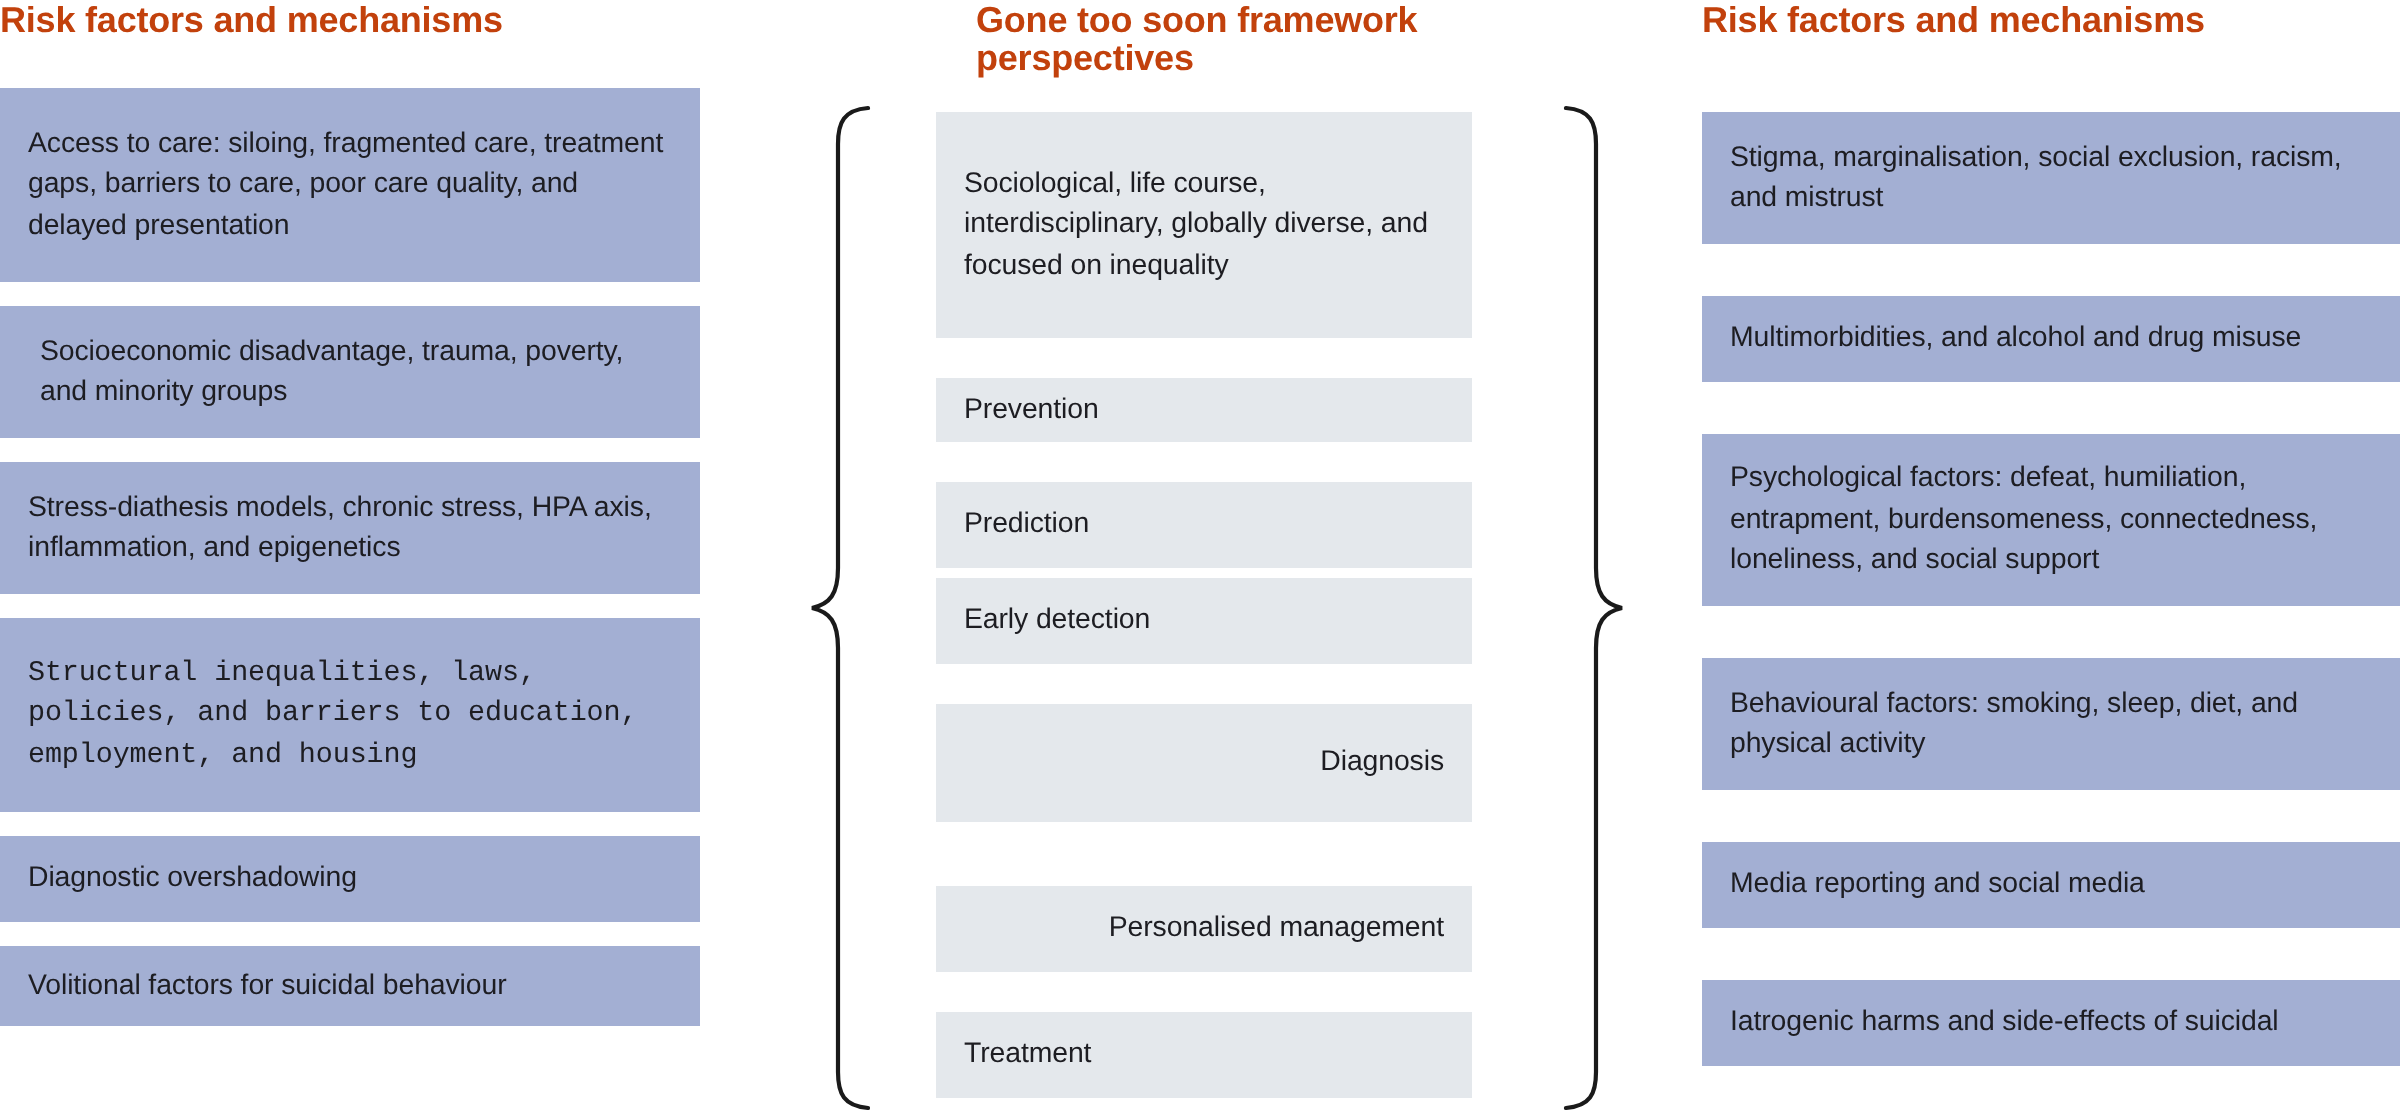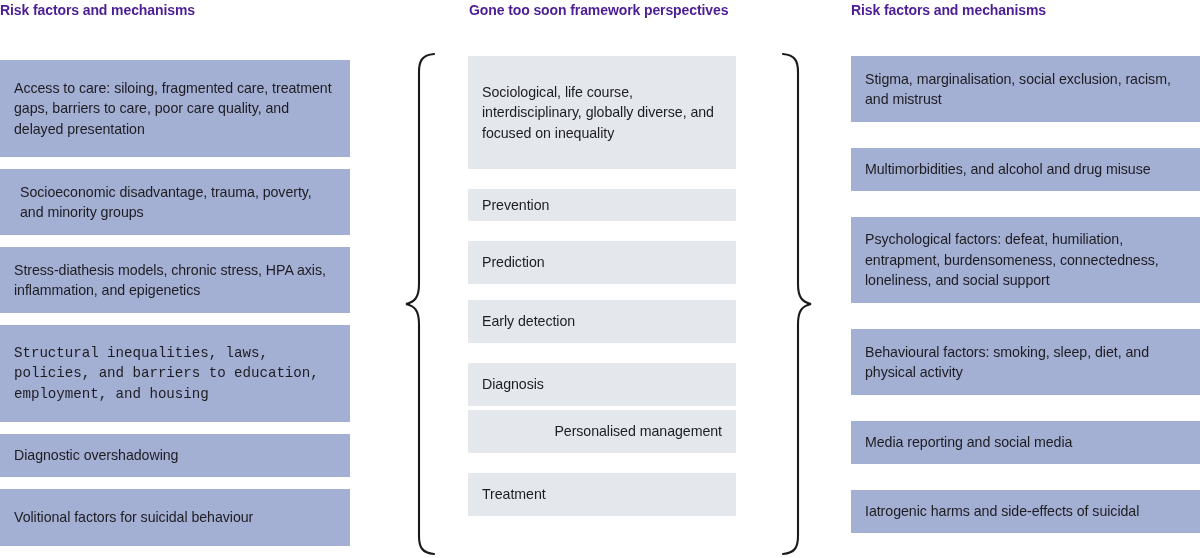--- a/index.html
+++ b/index.html
@@ -19,34 +19,34 @@
   .figure {
     position: relative;
     width: 1200px;
     height: 558px;
   }
 
   
   .col-heading {
     position: absolute;
     font-weight: bold;
-    font-size: 14px;
+    font-size: 18px;
     line-height: 19px;
     letter-spacing: -0.1px;
-    color: #4c1d95;
+    color: #c2410c;
   }
   #heading-left  { left: 0px;   top: 1px;  width: 340px; }
-  #heading-mid   { left: 469px; top: 1px;  width: 260px; }
+  #heading-mid   { left: 488px; top: 1px;  width: 260px; }
   #heading-right { left: 851px; top: 1px;  width: 330px; }
 
   
   .column {
     position: absolute;
   }
-  #column-left  { left: 0px;   top: 60px; width: 350px; }
+  #column-left  { left: 0px;   top: 44px; width: 350px; }
   #column-mid   { left: 468px; top: 56px; width: 268px; }
   #column-right { left: 851px; top: 56px; width: 349px; }
 
   
   .box {
     box-sizing: border-box;
     display: flex;
     align-items: center;
     font-size: 14.2px;
     line-height: 20.5px;
@@ -93,39 +93,39 @@
       </div>
       <div class="box blue" style="height: 66px; margin-bottom: 12px;">
         <span class="box-text">Stress-diathesis models, chronic stress, HPA axis, inflammation, and epigenetics</span>
       </div>
       <div class="box blue" style="height: 97px; margin-bottom: 12px; font-family: Liberation Mono, monospace;">
         <span class="box-text">Structural inequalities, laws, policies, and barriers to education, employment, and housing</span>
       </div>
       <div class="box blue" style="height: 43px; margin-bottom: 12px;">
         <span class="box-text">Diagnostic overshadowing</span>
       </div>
-      <div class="box blue" style="height: 57px; margin-bottom: 12px;">
+      <div class="box blue" style="height: 40px; margin-bottom: 12px;">
         <span class="box-text">Volitional factors for suicidal behaviour</span>
       </div>
     </div>
 
   <div class="column" id="column-mid">
       <div class="box grey" style="height: 113px; margin-bottom: 20px;">
         <span class="box-text">Sociological, life course, interdisciplinary, globally diverse, and focused on inequality</span>
       </div>
       <div class="box grey" style="height: 32px; margin-bottom: 20px;">
         <span class="box-text">Prevention</span>
       </div>
-      <div class="box grey" style="height: 43px; margin-bottom: 16px;">
+      <div class="box grey" style="height: 43px; margin-bottom: 5px;">
         <span class="box-text">Prediction</span>
       </div>
       <div class="box grey" style="height: 43px; margin-bottom: 20px;">
         <span class="box-text">Early detection</span>
       </div>
-      <div class="box grey" style="height: 43px; margin-bottom: 4px;">
+      <div class="box grey" style="height: 59px; margin-bottom: 32px; text-align: right;">
         <span class="box-text">Diagnosis</span>
       </div>
       <div class="box grey" style="height: 43px; margin-bottom: 20px; text-align: right;">
         <span class="box-text">Personalised management</span>
       </div>
       <div class="box grey" style="height: 43px; margin-bottom: 4px;">
         <span class="box-text">Treatment</span>
       </div>
     </div>
 

